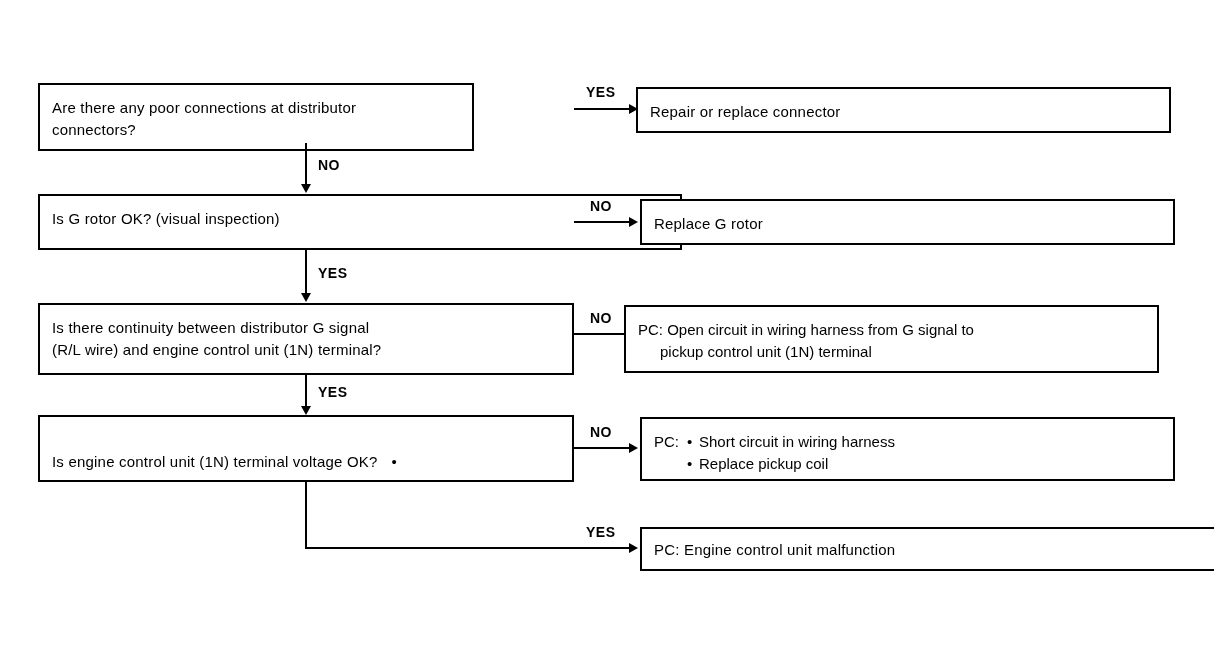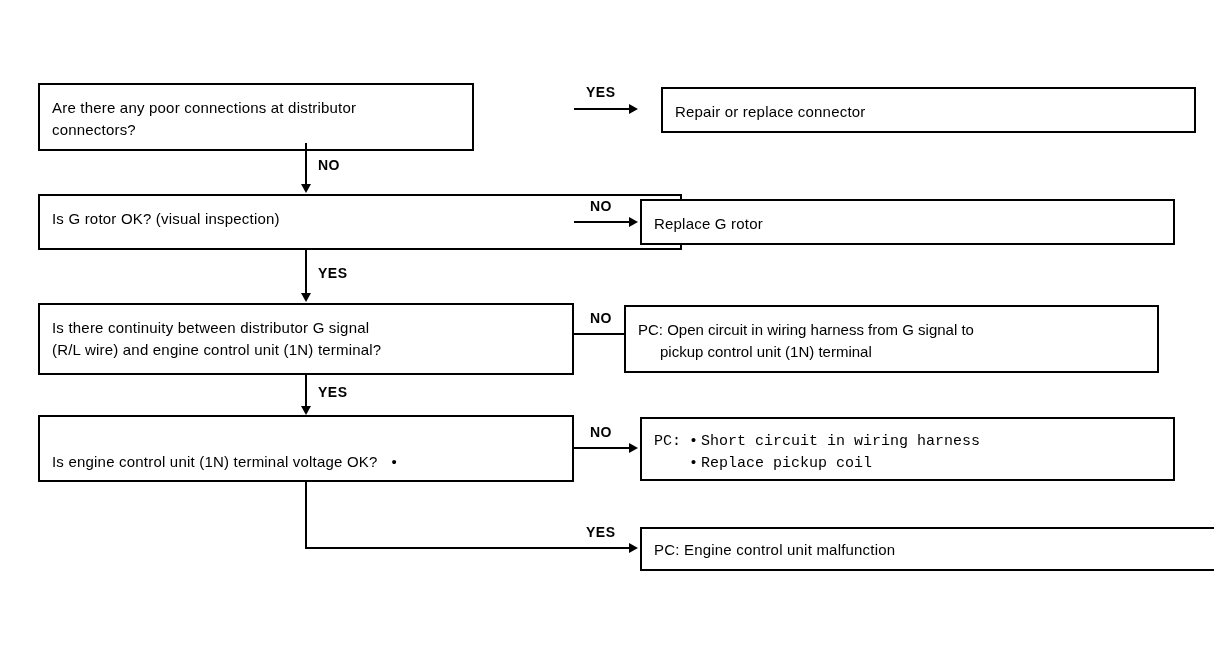--- a/index.html
+++ b/index.html
@@ -35,21 +35,20 @@
     white-space: pre-line;
   }
   .bullets {
     position: absolute;
     left: 12px;
     top: 12px;
     font-size: 15px;
     line-height: 22px;
     display: flex;
     align-items: flex-start;
-    font-family: Liberation Mono, monospace;
   }
   .bullets .pc {
     margin-right: 8px;
     white-space: nowrap;
   }
   .bullets ul {
     margin: 0;
     padding: 0;
     list-style: none;
   }
@@ -118,21 +117,21 @@
 
   <div class="box" style="left:38px; top:83px; width:436px; height:68px;">
     <div class="txt">Are there any poor connections at distributor
 connectors?</div>
   </div>
 
   <div class="line-h" style="left:574px; top:108px; width:57px;"></div>
   <div class="arrow-r" style="left:629px; top:104px;"></div>
   <div class="edge-label" style="left:586px; top:84px;">YES</div>
 
-  <div class="box" style="left:661px; top:87px; width:535px; height:46px;">
+  <div class="box" style="left:636px; top:87px; width:535px; height:46px;">
     <div class="txt">Repair or replace connector</div>
   </div>
 
   <div class="line-v" style="left:305px; top:143px; height:42px;"></div>
   <div class="arrow-d" style="left:301px; top:184px;"></div>
   <div class="edge-label" style="left:318px; top:157px;">NO</div>
 
   <div class="box" style="left:38px; top:194px; width:644px; height:56px;">
     <div class="txt">Is G rotor OK? (visual inspection)</div>
   </div>

